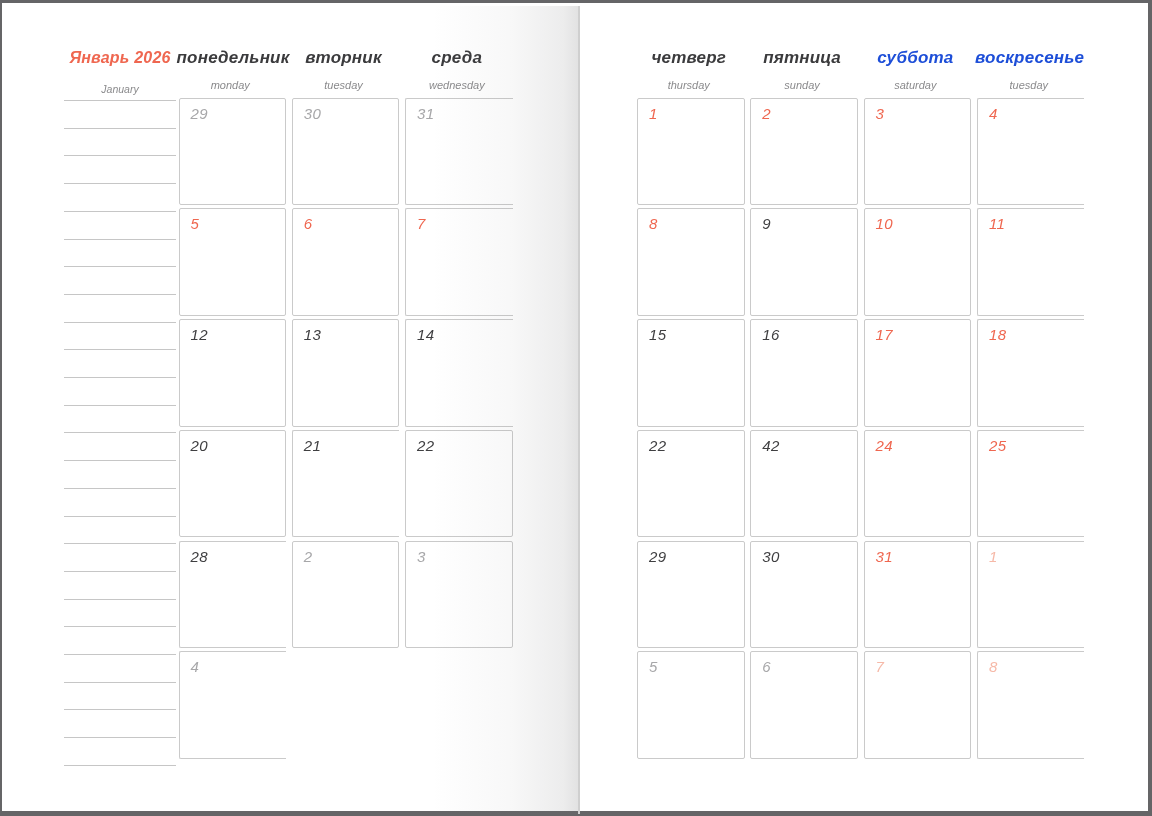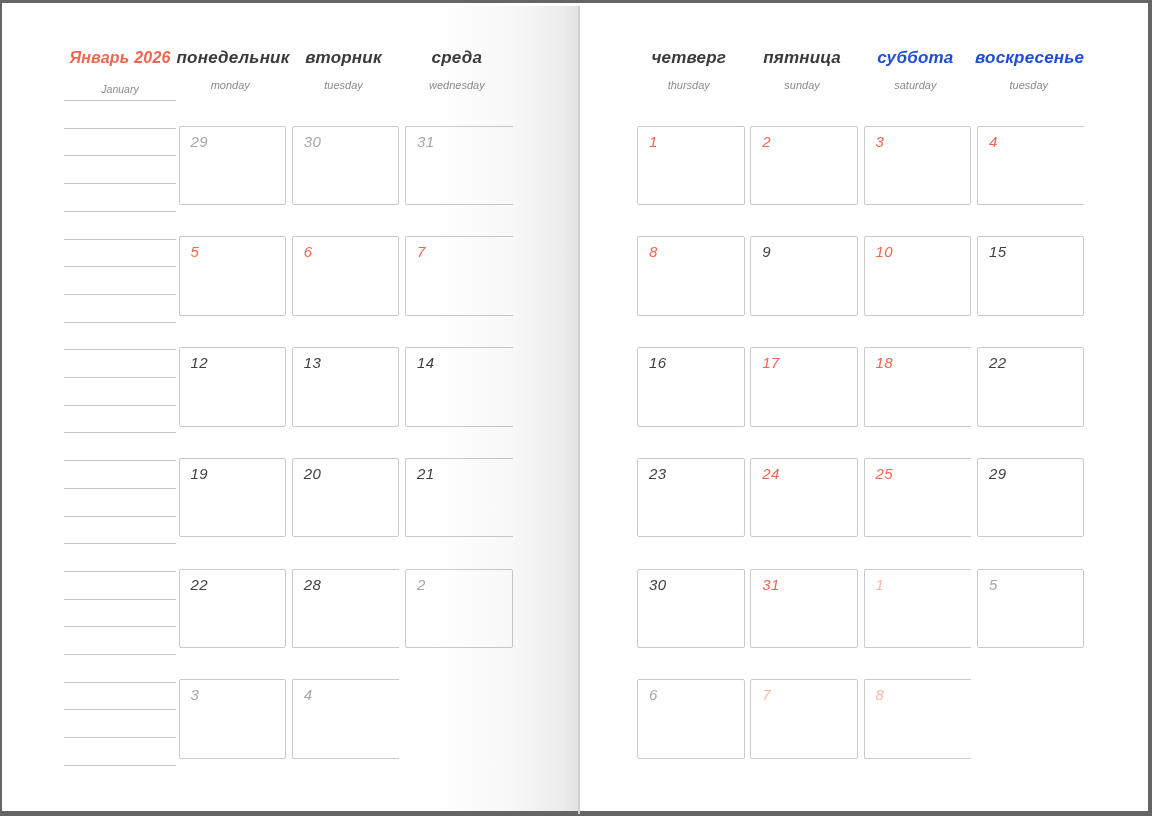--- a/index.html
+++ b/index.html
@@ -51,21 +51,20 @@
     grid-auto-rows:107.5px;
     column-gap:5.8px;row-gap:3.3px;
   }
   #left-grid{left:176.5px;grid-template-columns:repeat(3,107.5px);}
   #right-grid{left:635px;grid-template-columns:repeat(4,107.5px);}
   .cell{
     border:1px solid #cacaca;
     border-radius:2px;
     box-sizing:border-box;
     background:transparent;
-    margin-top:28px;
   }
   .cell.last-col{border-right:none;border-radius:2px 0 0 2px;}
   .date-num{
     display:inline-block;
     margin:7px 0 0 11px;
     font-size:15px;
     letter-spacing:.4px;
     line-height:16px;
   }
   .date-num[data-type="weekday"]{color:#3f3f41;}
@@ -133,43 +132,43 @@
   <div class="grid" id="left-grid">
       <div class="cell"><span class="date-num" data-type="outside">29</span></div>
       <div class="cell"><span class="date-num" data-type="outside">30</span></div>
       <div class="cell last-col"><span class="date-num" data-type="outside">31</span></div>
       <div class="cell"><span class="date-num" data-type="holiday">5</span></div>
       <div class="cell"><span class="date-num" data-type="holiday">6</span></div>
       <div class="cell last-col"><span class="date-num" data-type="holiday">7</span></div>
       <div class="cell"><span class="date-num" data-type="weekday">12</span></div>
       <div class="cell"><span class="date-num" data-type="weekday">13</span></div>
       <div class="cell last-col"><span class="date-num" data-type="weekday">14</span></div>
-      <div class="cell"><span class="date-num" data-type="weekday">19</span></div>
       <div class="cell"><span class="date-num" data-type="weekday">20</span></div>
       <div class="cell last-col"><span class="date-num" data-type="weekday">21</span></div>
       <div class="cell"><span class="date-num" data-type="weekday">22</span></div>
       <div class="cell last-col"><span class="date-num" data-type="weekday">28</span></div>
       <div class="cell"><span class="date-num" data-type="outside">2</span></div>
       <div class="cell"><span class="date-num" data-type="outside">3</span></div>
       <div class="cell last-col"><span class="date-num" data-type="outside">4</span></div>
     </div>
   <div class="grid" id="right-grid">
       <div class="cell"><span class="date-num" data-type="holiday">1</span></div>
       <div class="cell"><span class="date-num" data-type="holiday">2</span></div>
       <div class="cell"><span class="date-num" data-type="holiday">3</span></div>
       <div class="cell last-col"><span class="date-num" data-type="holiday">4</span></div>
       <div class="cell"><span class="date-num" data-type="holiday">8</span></div>
       <div class="cell"><span class="date-num" data-type="weekday">9</span></div>
       <div class="cell"><span class="date-num" data-type="holiday">10</span></div>
+      <div class="cell last-col"><span class="date-num" data-type="holiday">11</span></div>
       <div class="cell"><span class="date-num" data-type="weekday">15</span></div>
       <div class="cell"><span class="date-num" data-type="weekday">16</span></div>
       <div class="cell"><span class="date-num" data-type="holiday">17</span></div>
       <div class="cell last-col"><span class="date-num" data-type="holiday">18</span></div>
       <div class="cell"><span class="date-num" data-type="weekday">22</span></div>
-      <div class="cell"><span class="date-num" data-type="weekday">23</span></div>
+      <div class="cell"><span class="date-num" data-type="weekday">42</span></div>
       <div class="cell"><span class="date-num" data-type="holiday">24</span></div>
       <div class="cell last-col"><span class="date-num" data-type="holiday">25</span></div>
       <div class="cell"><span class="date-num" data-type="weekday">29</span></div>
       <div class="cell"><span class="date-num" data-type="weekday">30</span></div>
       <div class="cell"><span class="date-num" data-type="holiday">31</span></div>
       <div class="cell last-col"><span class="date-num" data-type="outside-holiday">1</span></div>
       <div class="cell"><span class="date-num" data-type="outside">5</span></div>
       <div class="cell"><span class="date-num" data-type="outside">6</span></div>
       <div class="cell"><span class="date-num" data-type="outside-holiday">7</span></div>
       <div class="cell last-col"><span class="date-num" data-type="outside-holiday">8</span></div>

